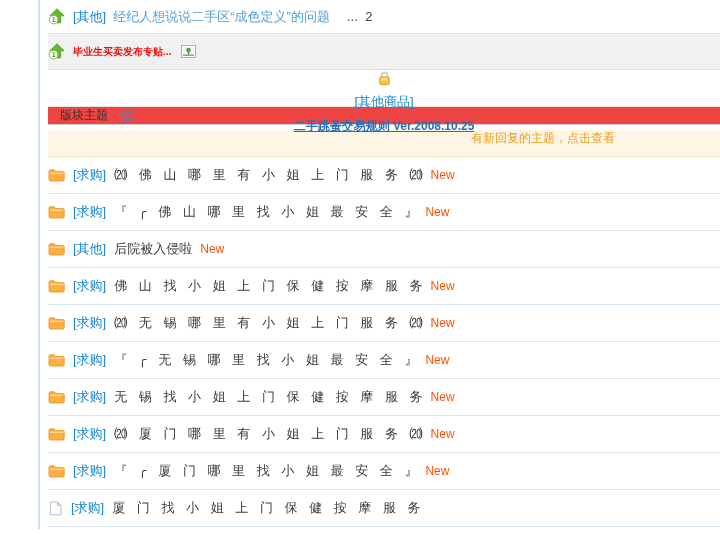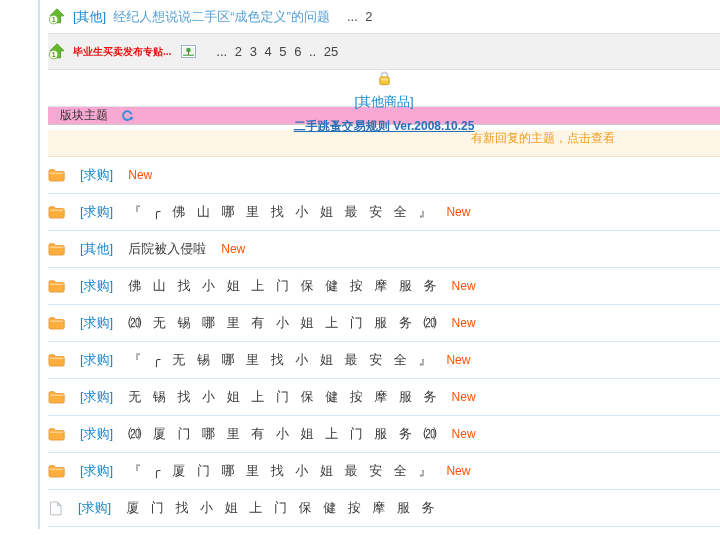--- a/index.html
+++ b/index.html
@@ -18,32 +18,32 @@
   .srow-2{height:35px;background:#f1f1f1;border-top:1px solid #e0e0e0;border-bottom:1px solid #e0e0e0;}
   .srow-3{height:36px;flex-direction:column;}
   .cat{color:#1586d0;font-size:13px;white-space:nowrap;}
   .title{font-size:13px;color:#333;white-space:nowrap;}
   .style-blue .title{color:#54a0d6;}
   .style-red .title{color:#ee1111;font-weight:bold;font-size:10px;}
   .style-rule .title{color:#2a6fb8;font-weight:bold;font-size:12px;text-decoration:underline;}
   .pages{color:#444;font-size:13px;word-spacing:4px;margin-left:10px;white-space:nowrap;}
 
   
-  .secbar{height:17px;background:#f9a8d4;border-top:1px solid #e3e3e3;border-bottom:1px solid #cccccc;
+  .secbar{height:17px;background:#ef4444;border-top:1px solid #e3e3e3;border-bottom:1px solid #cccccc;
           display:flex;align-items:center;gap:12px;padding-left:12px;}
   .secbar .seclabel{font-size:12px;color:#333;}
   .gap{height:5px;}
 
   
   .notice{height:26px;background:#fdf6e6;border-bottom:1px solid #f1e2c4;
           display:flex;align-items:flex-start;justify-content:flex-end;padding-right:105px;}
   .notice span{color:#ef9c1d;font-size:12px;}
 
   
-  .trow{height:36px;border-bottom:1px solid #d9e7f4;display:flex;align-items:center;gap:15px;}
+  .trow{height:36px;border-bottom:1px solid #d9e7f4;display:flex;align-items:center;gap:8px;}
   .trow .title{word-spacing:8px;color:#3a3a3a;}
   .newtag{color:#ff5000;font-size:12px;margin-left:0;white-space:nowrap;}
 
   .ico{flex:0 0 auto;display:inline-flex;align-items:center;}
   .attach-ico{margin-left:3px;margin-right:3px;}
 </style>
 </head>
 <body>
 
 <div class="vline"></div>
@@ -78,21 +78,20 @@
     <a class="title">毕业生买卖发布专贴...</a>
     <span class="ico attach-ico">
       <svg width="15" height="13" viewBox="0 0 15 13">
         <rect x="0.5" y="0.5" width="14" height="12" fill="#fff" stroke="#9fb0c0"></rect>
         <rect x="2" y="2" width="11" height="9" fill="#eef6ee"></rect>
         <circle cx="7.5" cy="5" r="2.3" fill="#4aa34a"></circle>
         <rect x="6.9" y="6.3" width="1.2" height="3.6" fill="#8a6d3b"></rect>
         <rect x="2" y="9.6" width="11" height="1.4" fill="#69b569"></rect>
       </svg>
     </span>
-    <span class="pages">... 2 3 4 5 6 .. 25</span>
   </div>
 
   <div class="srow indent row srow-3 style-rule">
 
     <span class="ico">
       <svg width="15" height="16" viewBox="0 0 15 16">
         <path d="M4.6 7.5 V5.2 a2.9 2.9 0 0 1 5.8 0 V7.5" fill="none" stroke="#c6cdd6" stroke-width="1.7"></path>
         <rect x="2.8" y="7" width="9.4" height="7.6" rx="1.4" fill="#f7c83d" stroke="#d8a222"></rect>
         <rect x="4.1" y="8.3" width="6.8" height="2.2" rx="1" fill="#ffe08a"></rect>
       </svg>
@@ -122,20 +121,21 @@
   <div id="thread-container">
   <div class="trow indent row">
     <span class="ico">
       <svg width="17" height="14" viewBox="0 0 17 14">
         <path d="M1 3.2 C1 2.4 1.6 1.8 2.4 1.8 H6.2 L7.8 3.6 H14.8 C15.6 3.6 16.2 4.2 16.2 5 V11.6 C16.2 12.4 15.6 13 14.8 13 H2.4 C1.6 13 1 12.4 1 11.6 Z" fill="#fcae3f" stroke="#e9962f" stroke-width="0.9"></path>
         <path d="M1.9 4.6 H15.3 V5.8 H1.9 Z" fill="#ffd9a3"></path>
       </svg>
     </span>
 
     <span class="cat">[求购]</span>
+    <a class="title">⒇ 佛 山 哪 里 有 小 姐 上 门 服 务 ⒇</a>
     <span class="newtag">New</span>
   </div>
 
   <div class="trow indent row">
     <span class="ico">
       <svg width="17" height="14" viewBox="0 0 17 14">
         <path d="M1 3.2 C1 2.4 1.6 1.8 2.4 1.8 H6.2 L7.8 3.6 H14.8 C15.6 3.6 16.2 4.2 16.2 5 V11.6 C16.2 12.4 15.6 13 14.8 13 H2.4 C1.6 13 1 12.4 1 11.6 Z" fill="#fcae3f" stroke="#e9962f" stroke-width="0.9"></path>
         <path d="M1.9 4.6 H15.3 V5.8 H1.9 Z" fill="#ffd9a3"></path>
       </svg>
     </span>

